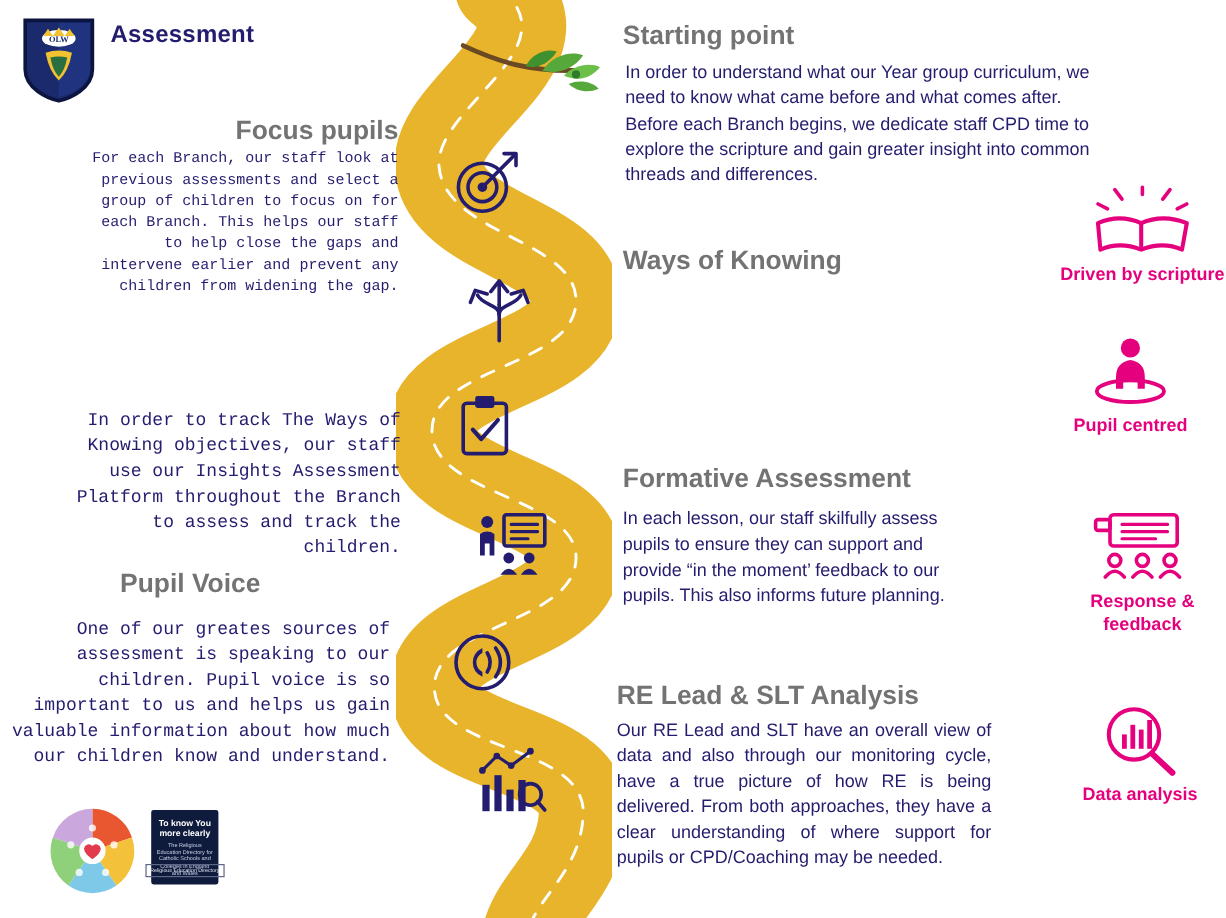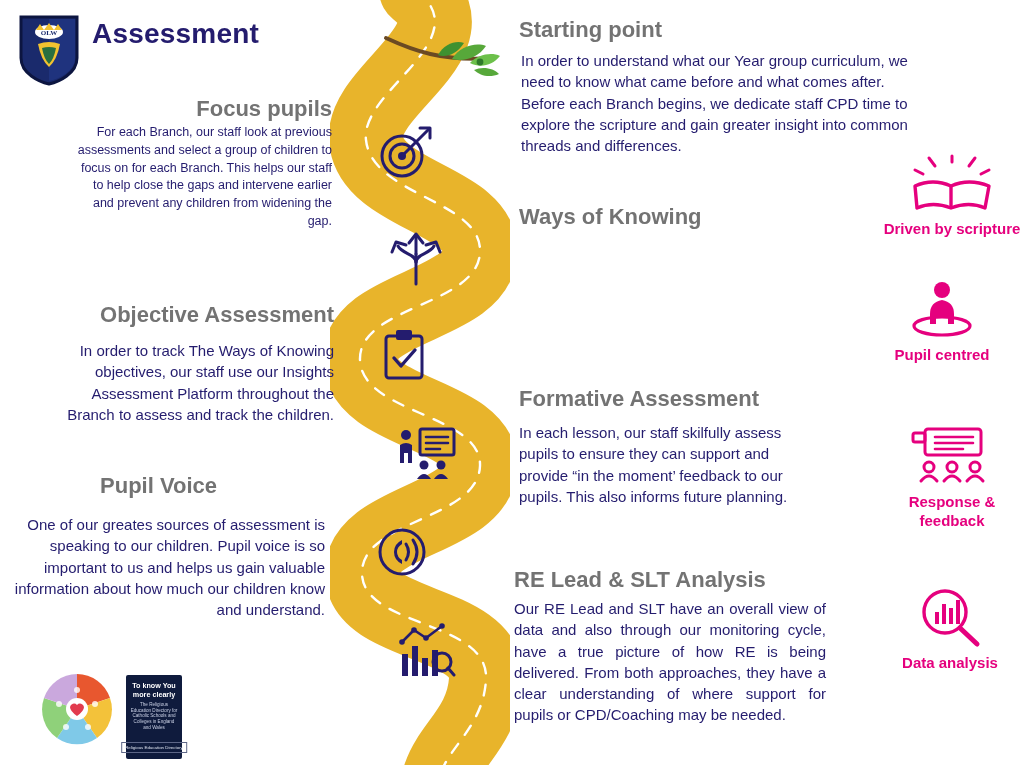--- a/index.html
+++ b/index.html
@@ -58,25 +58,25 @@
     color: #241c6e;
     font-size: 15px;
     line-height: 1.42;
   }
   .small-text {
     position: absolute;
     color: #241c6e;
     font-size: 12.5px;
     line-height: 1.42;
   }
-  .ta-right { text-align: right; }
+  .ta-right { text-align: right; font-family: Liberation Mono, monospace; }
   .ta-just { text-align: justify; }
 
   
-  #assessment-title { left: 92px; top: 18px; font-size: 28px; text-align: right; }
+  #assessment-title { left: 92px; top: 18px; font-size: 20px; text-align: right; }
   #focus-title { left: 0; top: 96px; width: 332px; text-align: right; }
   #focus-body { left: 70px; top: 124px; width: 262px; }
 
   #objective-title { left: 0; top: 302px; width: 334px; text-align: right; }
   #objective-body { left: 58px; top: 340px; width: 276px; }
 
   #voice-title { left: 0; top: 473px; width: 317px; text-align: center; }
   #voice-body { left: 8px; top: 514px; width: 317px; }
 
   
@@ -129,21 +129,21 @@
   #ri-voice  { left: 372px; top: 522px; }
   #ri-chart  { left: 396px; top: 622px; }
 
   
   .wheel { position: absolute; left: 40px; top: 672px; width: 74px; height: 74px; }
   .book {
     position: absolute;
     left: 126px;
     top: 675px;
     width: 56px;
-    height: 84px;
+    height: 62px;
     background: #0f1b3d;
     border-radius: 2px;
     color: #ffffff;
     font-size: 6.2px;
     text-align: center;
     padding: 6px 4px;
     box-sizing: border-box;
     line-height: 1.25;
   }
   .book .b-title { font-weight: bold; font-size: 7.2px; display: block; margin-bottom: 3px; }
@@ -192,21 +192,20 @@
     <text x="31" y="21" font-size="7" font-family="Liberation Serif, serif" fill="#1a2a6c" text-anchor="middle" font-weight="bold">OLW</text>
     <path d="M20,30 q11,-4 22,0 q-3,16 -11,23 q-8,-7 -11,-23 z" fill="#f2c230"></path>
     <path d="M24,34 q7,-2 14,0 q-2,11 -7,16 q-5,-5 -7,-16 z" fill="#2a6f3f"></path>
   </svg>
 
   <div class="h-main" id="assessment-title">Assessment</div>
 
   <div class="h-sec" id="focus-title">Focus pupils</div>
   <div class="small-text ta-right" id="focus-body">For each Branch, our staff look at previous assessments and select a group of children to focus on for each Branch. This helps our staff to help close the gaps and intervene earlier and prevent any children from widening the gap.</div>
 
-  <div class="h-sec" id="objective-title">Objective Assessment</div>
   <div class="body-text ta-right" id="objective-body">In order to track The Ways of Knowing objectives, our staff use our Insights Assessment Platform throughout the Branch to assess and track the children.</div>
 
   <div class="h-sec" id="voice-title">Pupil Voice</div>
   <div class="body-text ta-right" id="voice-body">One of our greates sources of assessment is speaking to our children. Pupil voice is so important to us and helps us gain valuable information about how much our children know and understand.</div>
 
   <div class="h-sec" id="start-title">Starting point</div>
   <div class="body-text" id="start-body">In order to understand what our Year group curriculum, we need to know what came before and what comes after. Before each Branch begins, we dedicate staff CPD time to explore the scripture and gain greater insight into common threads and differences.</div>
 
   <div class="h-sec" id="ways-title">Ways of Knowing</div>
 

